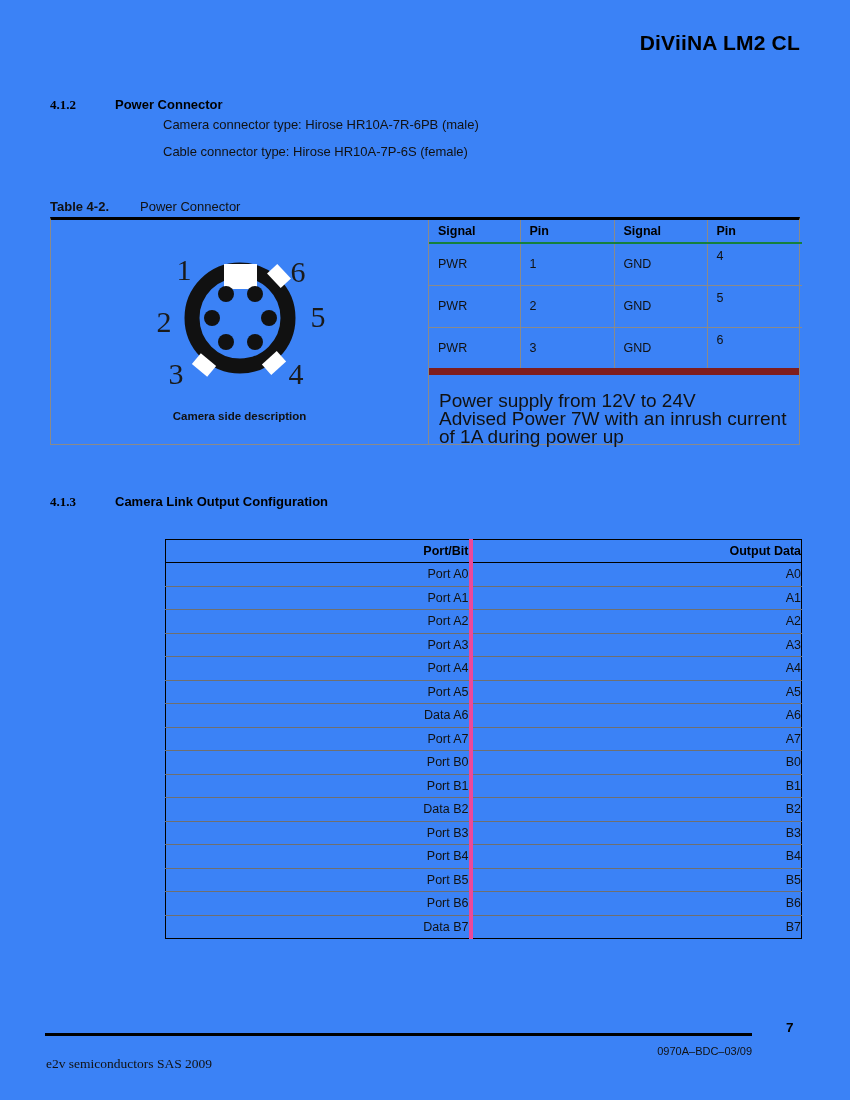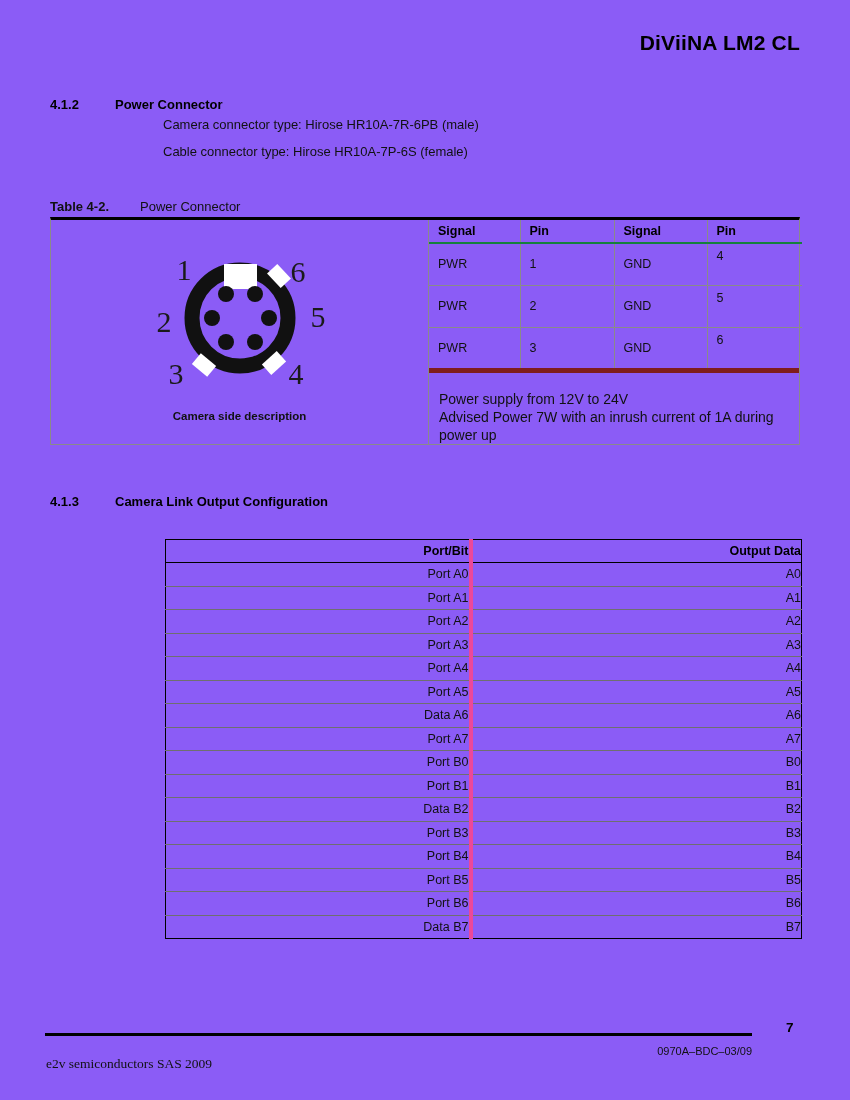--- a/index.html
+++ b/index.html
@@ -1,40 +1,40 @@
 <!DOCTYPE html>
 <html><head>
 <meta charset="utf-8">
 <style>
   * { margin: 0; padding: 0; box-sizing: border-box; }
   html, body { background: #ffffff; }
   .page {
     position: relative;
     width: 850px;
     height: 1100px;
-    background: #8b5cf6;
+    background: #3b82f6;
     font-family: "Liberation Sans", sans-serif;
     color: #111;
     overflow: hidden;
   }
 
   
   .doc-title {
     position: absolute;
     top: 31px;
     right: 50px;
     font-size: 21px;
     font-weight: bold;
     letter-spacing: 0.2px;
     color: #000;
   }
 
   
   .section-heading { position: absolute; left: 50px; font-size: 13px; font-weight: bold; color: #000; }
-  .section-heading .sec-num { display: inline-block; width: 65px; }
+  .section-heading .sec-num { display: inline-block; width: 65px; font-family: Liberation Serif, serif; }
   .body-line { position: absolute; left: 163px; font-size: 13px; color: #111; }
 
   
   .table-caption { position: absolute; left: 50px; top: 199px; font-size: 13px; }
   .table-caption .cap-label { display: inline-block; width: 90px; font-weight: bold; }
 
   
   .t42 {
     position: absolute;
     left: 50px; top: 217px;
@@ -64,23 +64,23 @@
   }
   .pwr-table td {
     height: 42px; vertical-align: middle;
     border-top: 1px solid #8a8a8a;
   }
   .pwr-table th + th, .pwr-table td + td { border-left: 1px solid #8a8a8a; }
   .pwr-table td.top-align { vertical-align: top; padding-top: 5px; }
 
   .pwr-note {
     position: absolute; left: 0; right: 0; bottom: 0; height: 76px;
-    border-top: 5px solid #7f1d1d;
+    border-top: 7px solid #7f1d1d;
     padding: 17px 10px 0 10px;
-    font-size: 14px; line-height: 18px; color: #111;
+    font-size: 19px; line-height: 18px; color: #111;
   }
 
   
   .cl-table-wrap { position: absolute; left: 165px; top: 539px; width: 636px; }
   .cl-table { width: 100%; border-collapse: collapse; table-layout: fixed; border: 1.5px solid #000; }
   .cl-table th, .cl-table td { font-size: 12.5px; text-align: right; padding-left: 8px; color: #111; }
   .cl-table th { height: 23px; font-weight: bold; color: #000; border-bottom: 1.5px solid #000; vertical-align: middle; }
   .cl-table td { height: 23.5px; vertical-align: middle; border-top: 1px solid #6f6f6f; }
   .cl-table th + th, .cl-table td + td { border-left: 4px solid #ec4899; }
 

